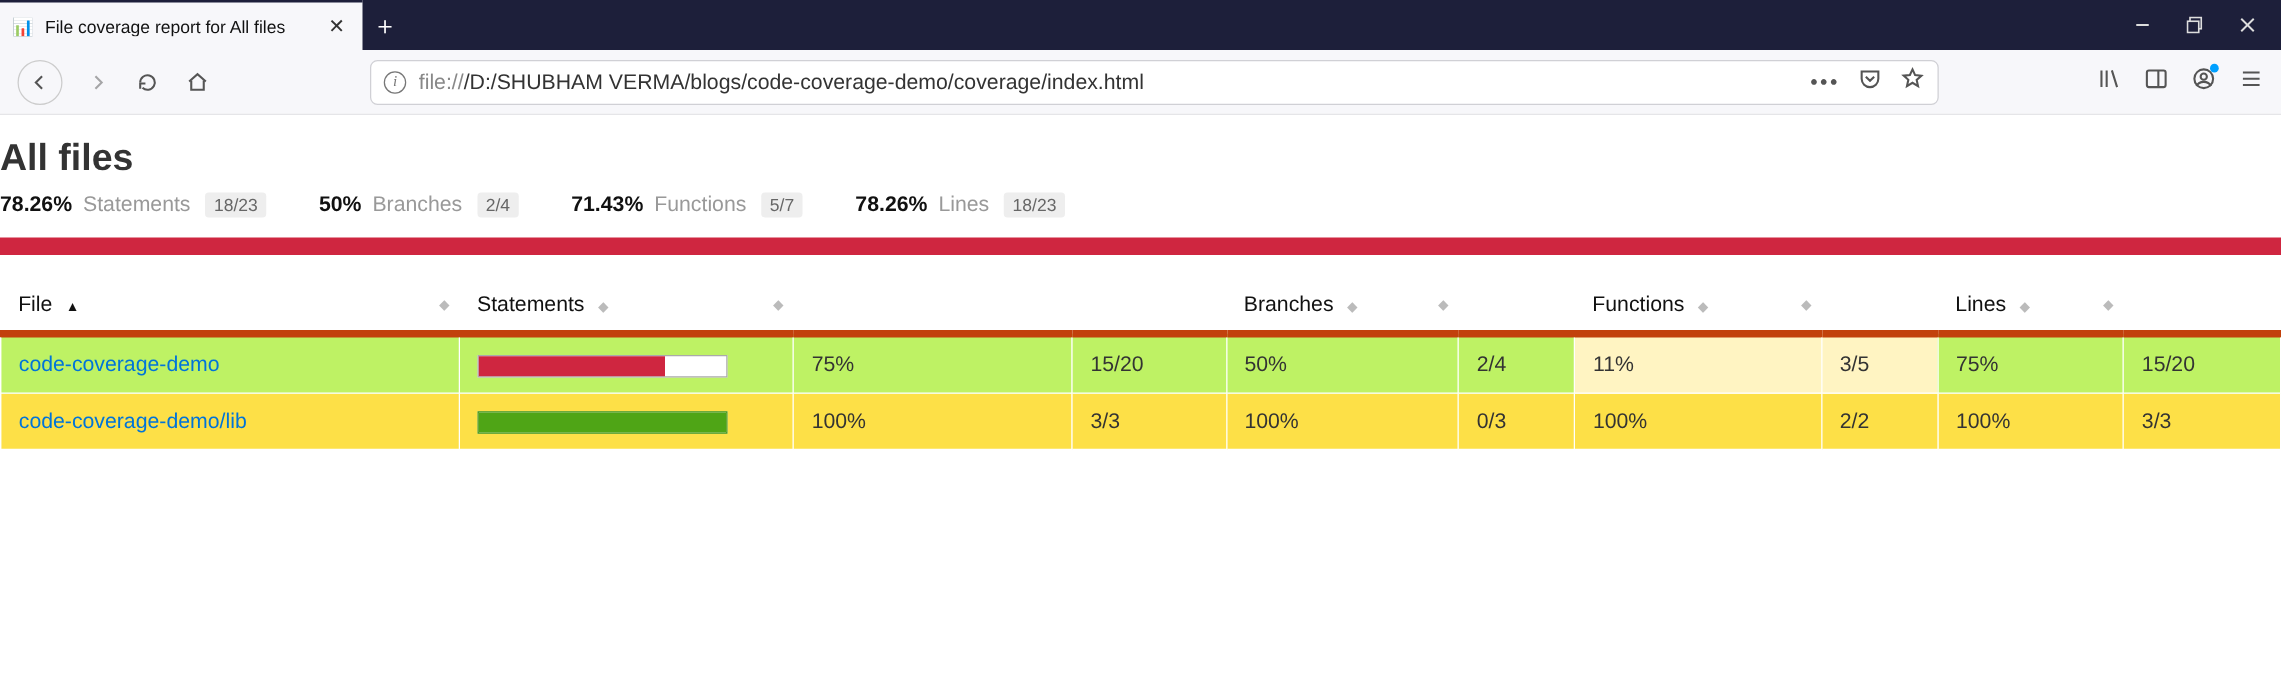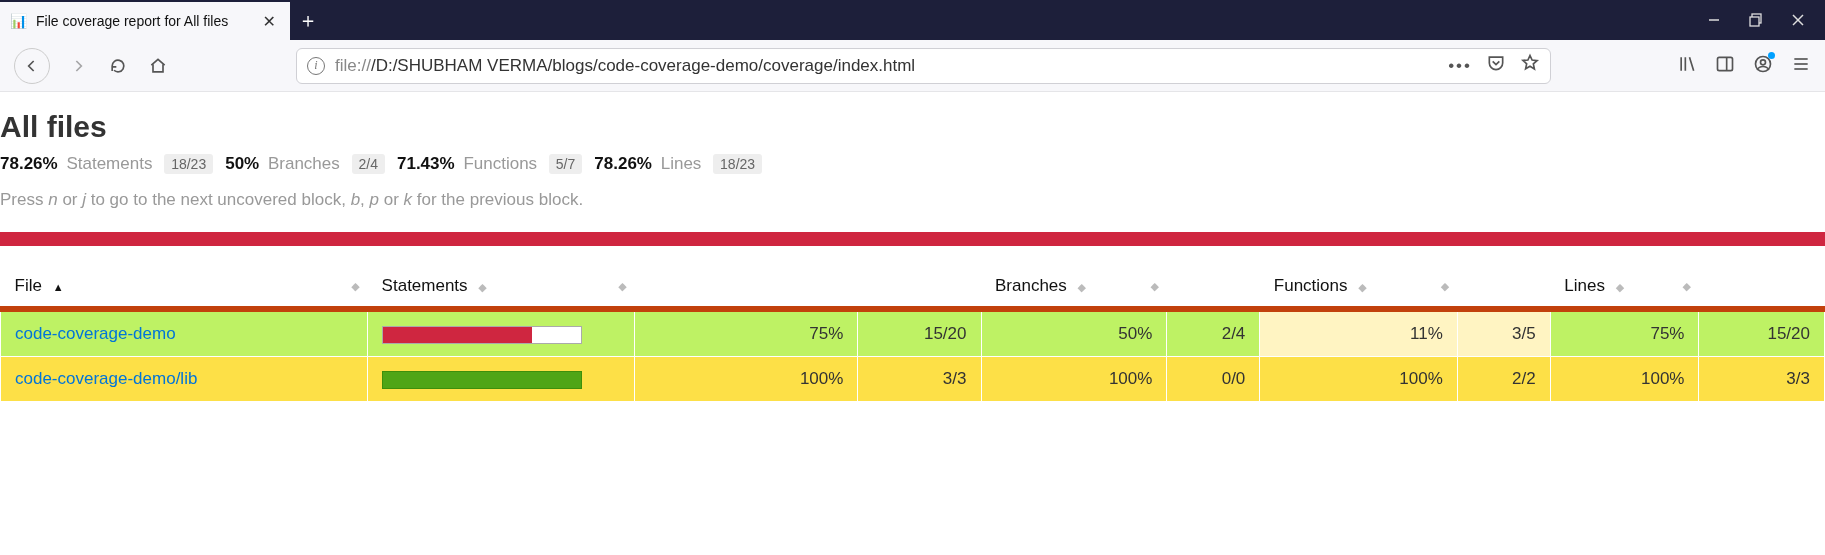--- a/index.html
+++ b/index.html
@@ -117,21 +117,21 @@
   
   .page {
     padding: 14px 0;
   }
   h1 {
     margin: 4px 0 10px 0;
     font-size: 30px;
     font-weight: 700;
   }
   .summary {
-    display: flex; gap: 12px; align-items: baseline;
+    display: flex; gap: 42px; align-items: baseline;
     font-size: 17px;
     margin-bottom: 16px;
   }
   .summary .pct { font-weight: 700; color: #111; }
   .summary .label { color: #999; margin-left: 4px; }
   .summary .fraction {
     background: #eee; color: #666;
     padding: 2px 7px; border-radius: 3px;
     margin-left: 7px; font-size: 14px;
   }
@@ -156,21 +156,21 @@
   table.coverage th {
     text-align: left;
     font-weight: 400;
     font-size: 17px;
     color: #111;
     padding: 10px 14px;
     border-bottom: 6px solid #c2410c;
     position: relative;
     white-space: nowrap;
   }
-  table.coverage th.right, table.coverage td.right { text-align: right; }
+  table.coverage th.right, table.coverage td.right { }
   .sort-indicator { color: #bbb; font-size: 11px; margin-left: 6px; }
   .sort-indicator.asc { color: #111; }
   th .sort-far-right {
     position: absolute; right: 8px; top: 50%; transform: translateY(-50%);
   }
 
   table.coverage td {
     padding: 12px 14px;
     font-size: 17px;
     border: 1px solid #fff;
@@ -333,23 +333,20 @@
       <span class="label">Functions</span>
       <span class="fraction">5/7</span>
     </span>
     <span>
       <span class="pct">78.26%</span>
       <span class="label">Lines</span>
       <span class="fraction">18/23</span>
     </span>
   </div>
 
-  <div class="help-text">
-    <span>Press </span><i>n</i><span> or </span><i>j</i><span> to go to the next uncovered block, </span><i>b</i><span>, </span><i>p</i><span> or </span><i>k</i><span> for the previous block.</span>
-  </div>
 
   <div class="red-bar"></div>
 
   <table class="coverage">
     <colgroup>
       <col class="c-file">
         <col class="c-chart">
         <col class="c-stpct">
         <col class="c-stfrac">
       <col class="c-brpct">
@@ -409,21 +406,21 @@
         <td class="right">15/20</td>
       </tr>
       <tr class="row-high">
         <td><a href="#">code-coverage-demo/lib</a></td>
         <td class="chart-cell">
           <span class="bar"><span class="fill" style="width:100%"></span></span>
         </td>
         <td class="right">100%</td>
         <td class="right">3/3</td>
         <td class="right">100%</td>
-        <td class="right">0/0</td>
+        <td class="right">0/3</td>
         <td class="right">100%</td>
         <td class="right">2/2</td>
         <td class="right">100%</td>
         <td class="right">3/3</td>
       </tr>
     </tbody>
   </table>
 </div>
 
 </body></html>

